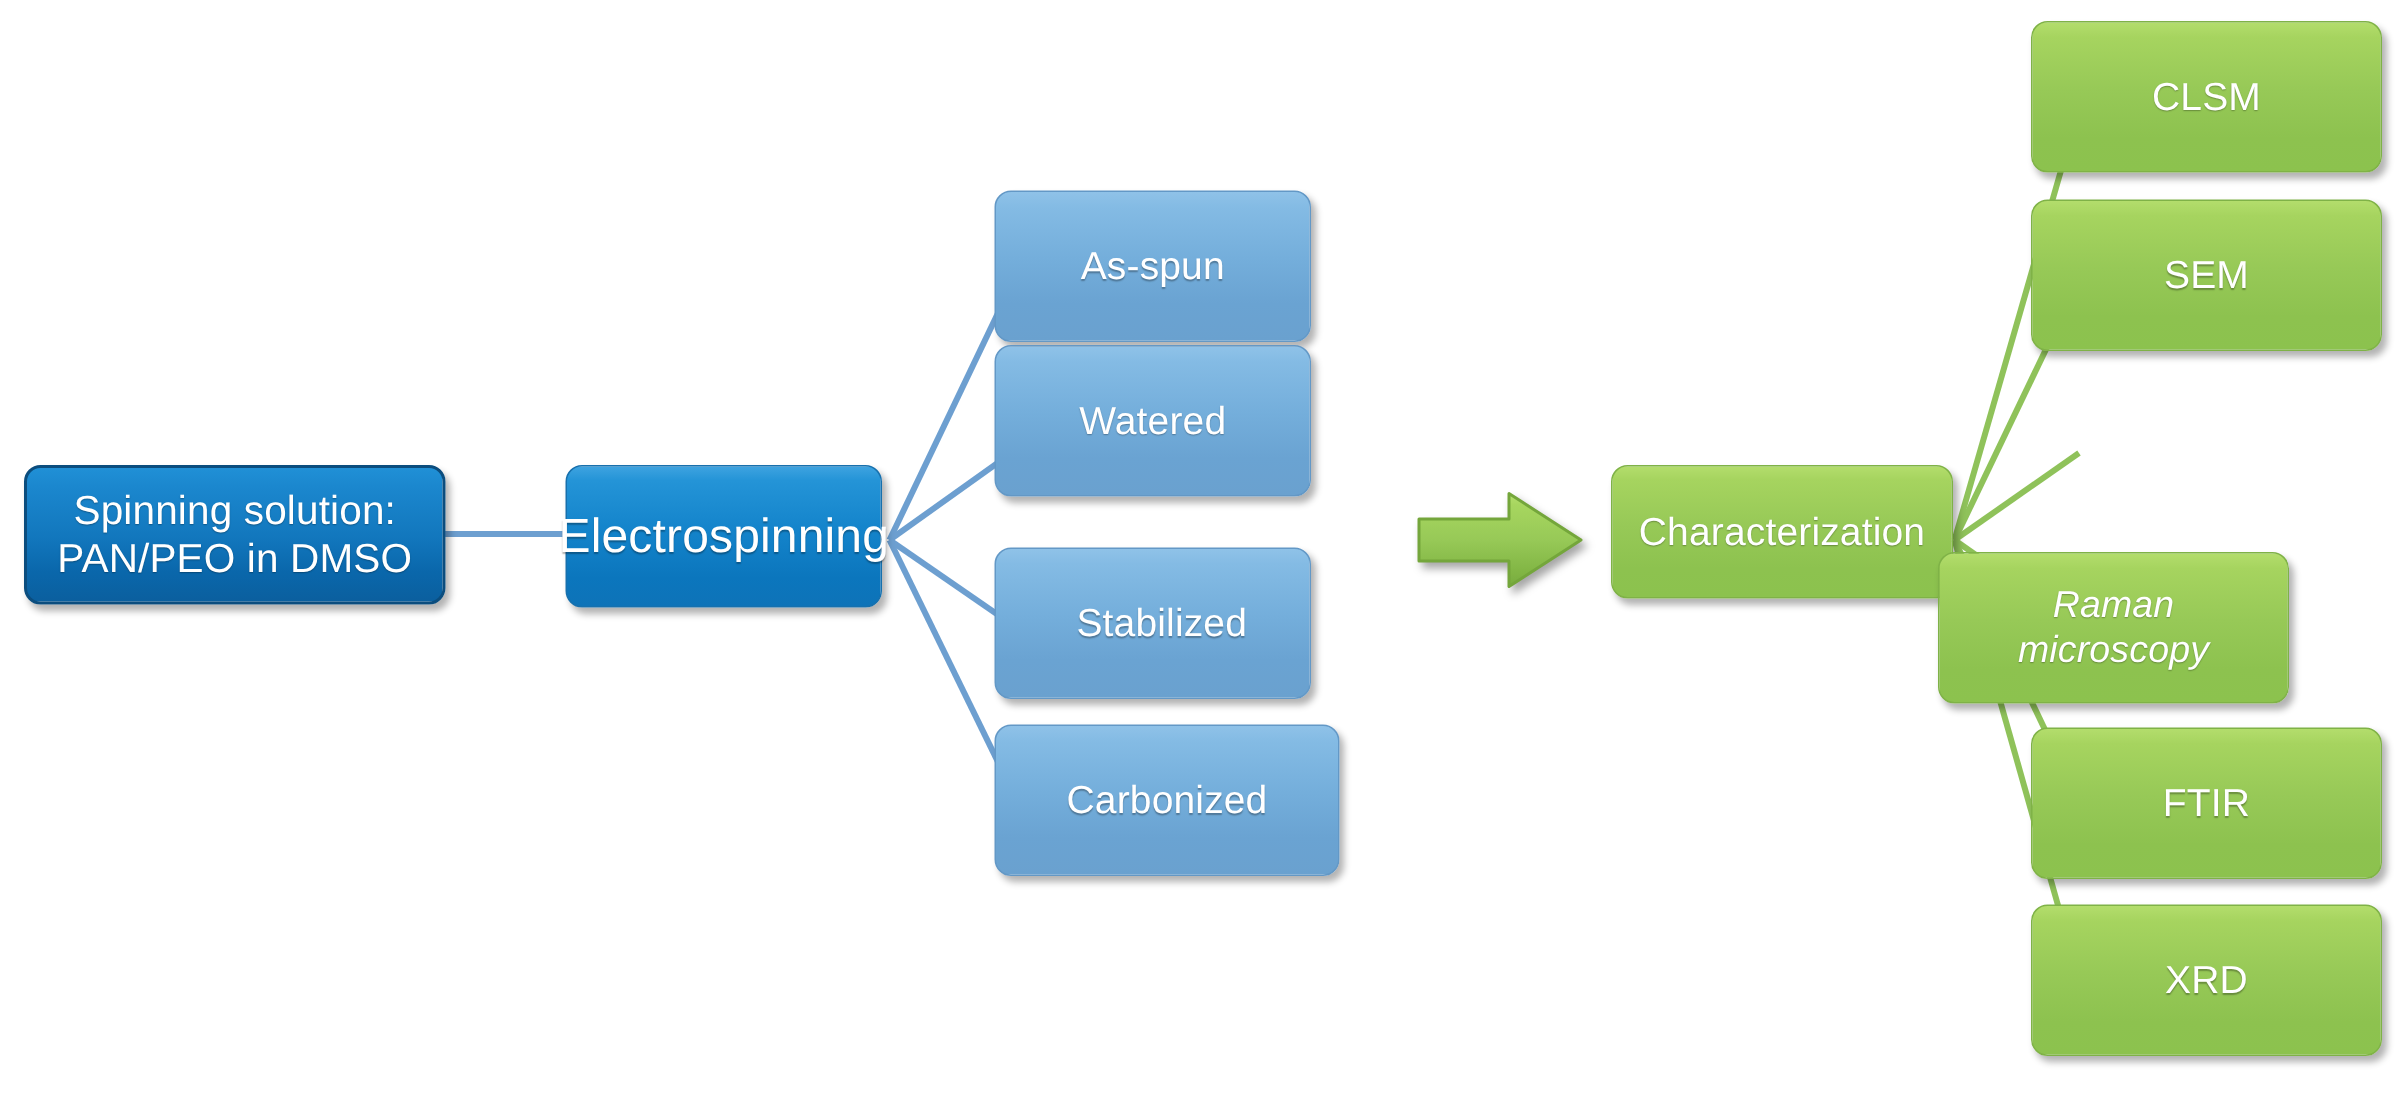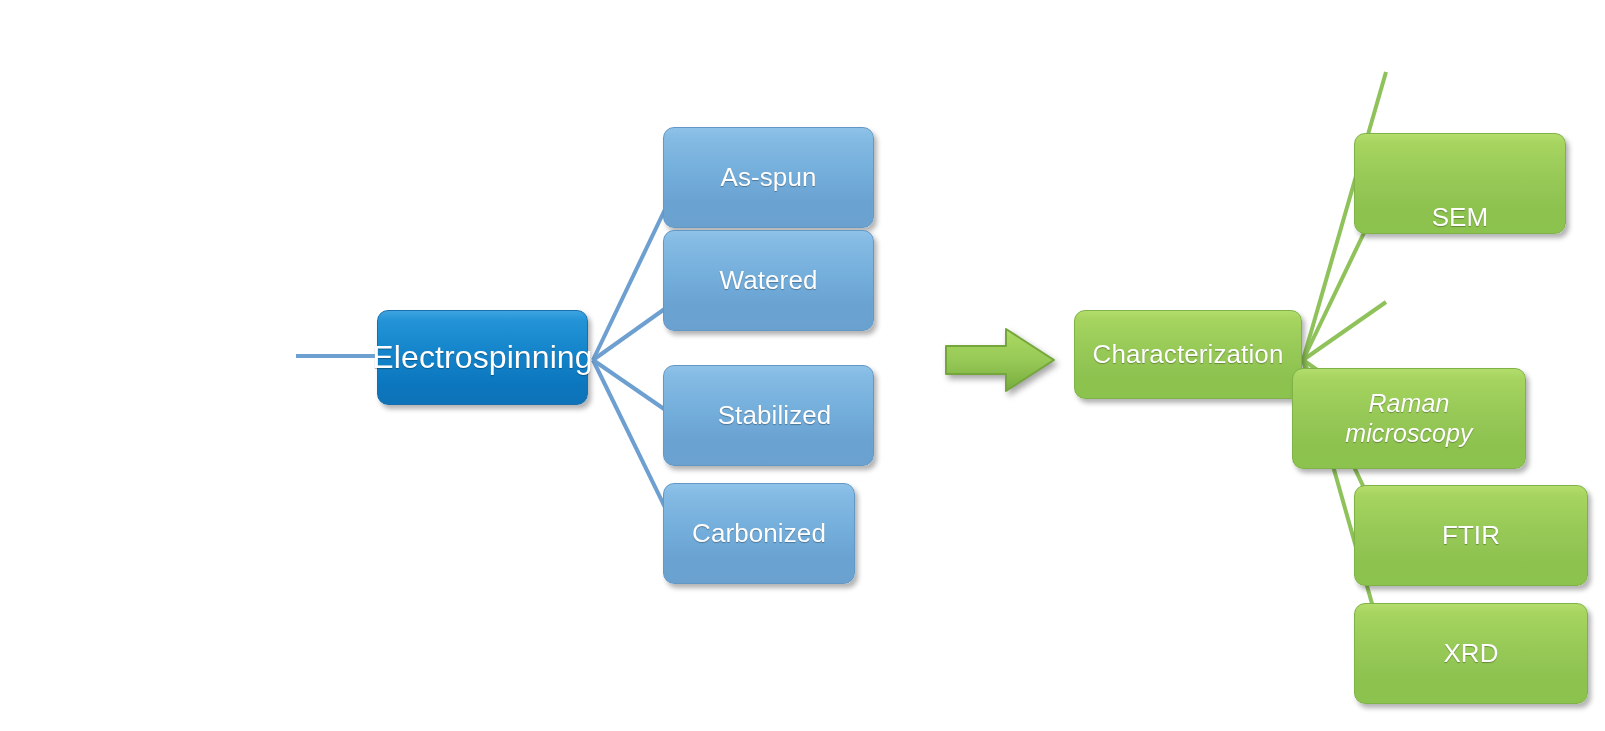--- a/index.html
+++ b/index.html
@@ -99,56 +99,63 @@
     <line x1="593" y1="360" x2="680" y2="538" stroke="#6d9fd0" stroke-width="4"></line>
 
     <line x1="1303" y1="360" x2="1386" y2="72" stroke="#8fc25a" stroke-width="4"></line>
     <line x1="1303" y1="360" x2="1386" y2="187" stroke="#8fc25a" stroke-width="4"></line>
     <line x1="1303" y1="360" x2="1386" y2="302" stroke="#8fc25a" stroke-width="4"></line>
     <line x1="1303" y1="360" x2="1386" y2="418" stroke="#8fc25a" stroke-width="4"></line>
     <line x1="1303" y1="360" x2="1386" y2="534" stroke="#8fc25a" stroke-width="4"></line>
     <line x1="1303" y1="360" x2="1386" y2="653" stroke="#8fc25a" stroke-width="4"></line>
   </svg>
 
+  <div class="node node--navy" style="left:16px; top:310px; width:281px; height:93px;">
+    <span class="node-label">Spinning solution:
+PAN/PEO in DMSO</span>
+  </div>
 
   <div class="node node--blue" style="left:377px; top:310px; width:211px; height:95px;">
     <span class="node-label">Electrospinning</span>
   </div>
 
   <div class="node node--steel" style="left:663px; top:127px; width:211px; height:101px;">
     <span class="node-label">As-spun</span>
   </div>
   <div class="node node--steel" style="left:663px; top:230px; width:211px; height:101px;">
     <span class="node-label">Watered</span>
   </div>
   <div class="node node--steel" style="left:663px; top:365px; width:211px; height:101px;padding-left:12px;">
     <span class="node-label">Stabilized</span>
   </div>
-  <div class="node node--steel" style="left:663px; top:483px; width:192px; height:101px;">
+  <div class="node node--steel" style="left:663px; top:483px; width:230px; height:101px;">
     <span class="node-label">Carbonized</span>
   </div>
 
   <svg class="block-arrow" style="left:944px; top:326px;" width="112" height="68" viewBox="0 0 112 68" xmlns="http://www.w3.org/2000/svg">
     <defs>
       <linearGradient id="arrowGrad" x1="0" y1="0" x2="0" y2="1">
         <stop offset="0%" stop-color="#b5df6e"></stop>
         <stop offset="12%" stop-color="#a7d65f"></stop>
         <stop offset="50%" stop-color="#97c957"></stop>
         <stop offset="85%" stop-color="#81b544"></stop>
         <stop offset="100%" stop-color="#78ab3f"></stop>
       </linearGradient>
     </defs>
     <polygon points="2,20 62,20 62,3 110,34 62,65 62,48 2,48" fill="url(#arrowGrad)" stroke="#74a63b" stroke-width="2" stroke-linejoin="round"></polygon>
   </svg>
 
   <div class="node node--green" style="left:1074px; top:310px; width:228px; height:89px;">
     <span class="node-label">Characterization</span>
   </div>
 
-  <div class="node node--green" style="left:1354px; top:133px; width:212px; height:101px;align-items:flex-end;">
+  <div class="node node--green" style="left:1354px; top:14px; width:234px; height:101px;">
+    <span class="node-label">CLSM</span>
+  </div>
+  <div class="node node--green" style="left:1354px; top:133px; width:234px; height:101px;">
     <span class="node-label">SEM</span>
   </div>
   <div class="node node--green small" style="left:1292px; top:368px; width:234px; height:101px;font-style:italic;">
     <span class="node-label">Raman
 microscopy</span>
   </div>
   <div class="node node--green" style="left:1354px; top:485px; width:234px; height:101px;">
     <span class="node-label">FTIR</span>
   </div>
   <div class="node node--green" style="left:1354px; top:603px; width:234px; height:101px;">

